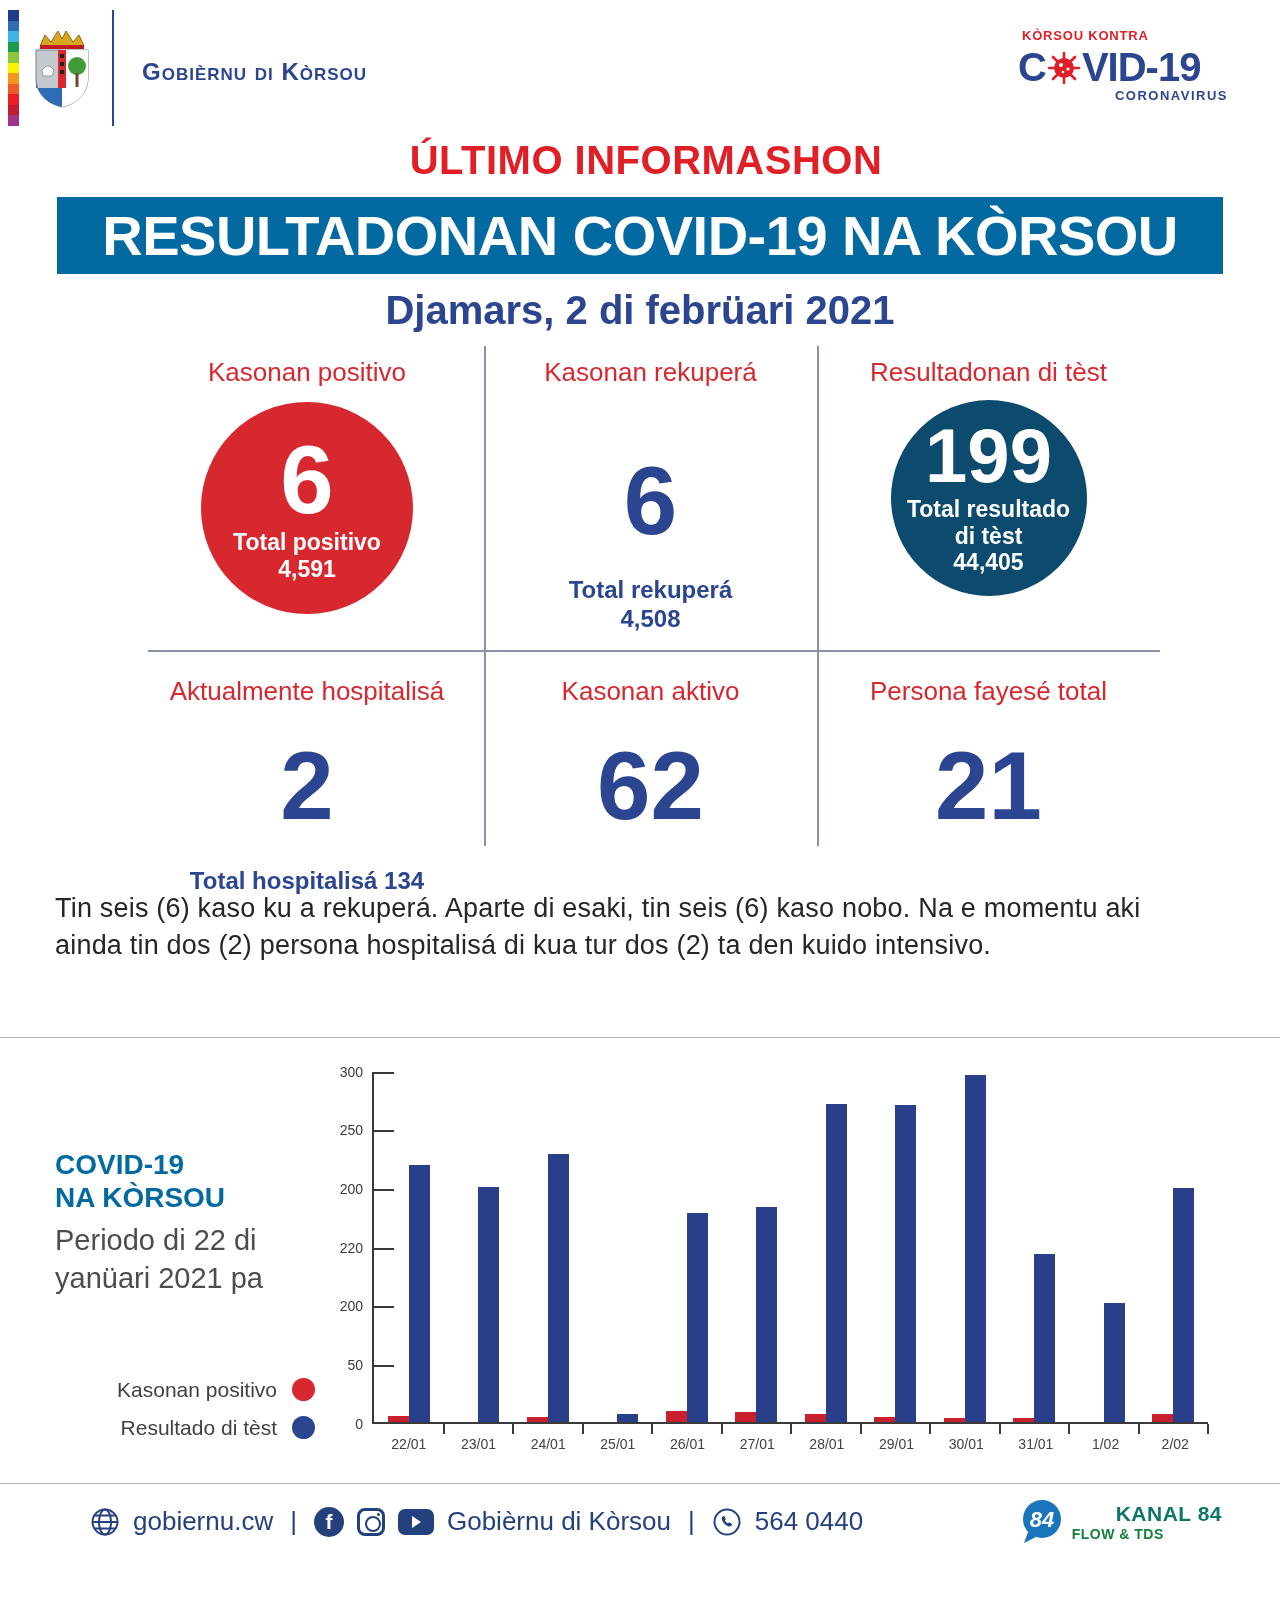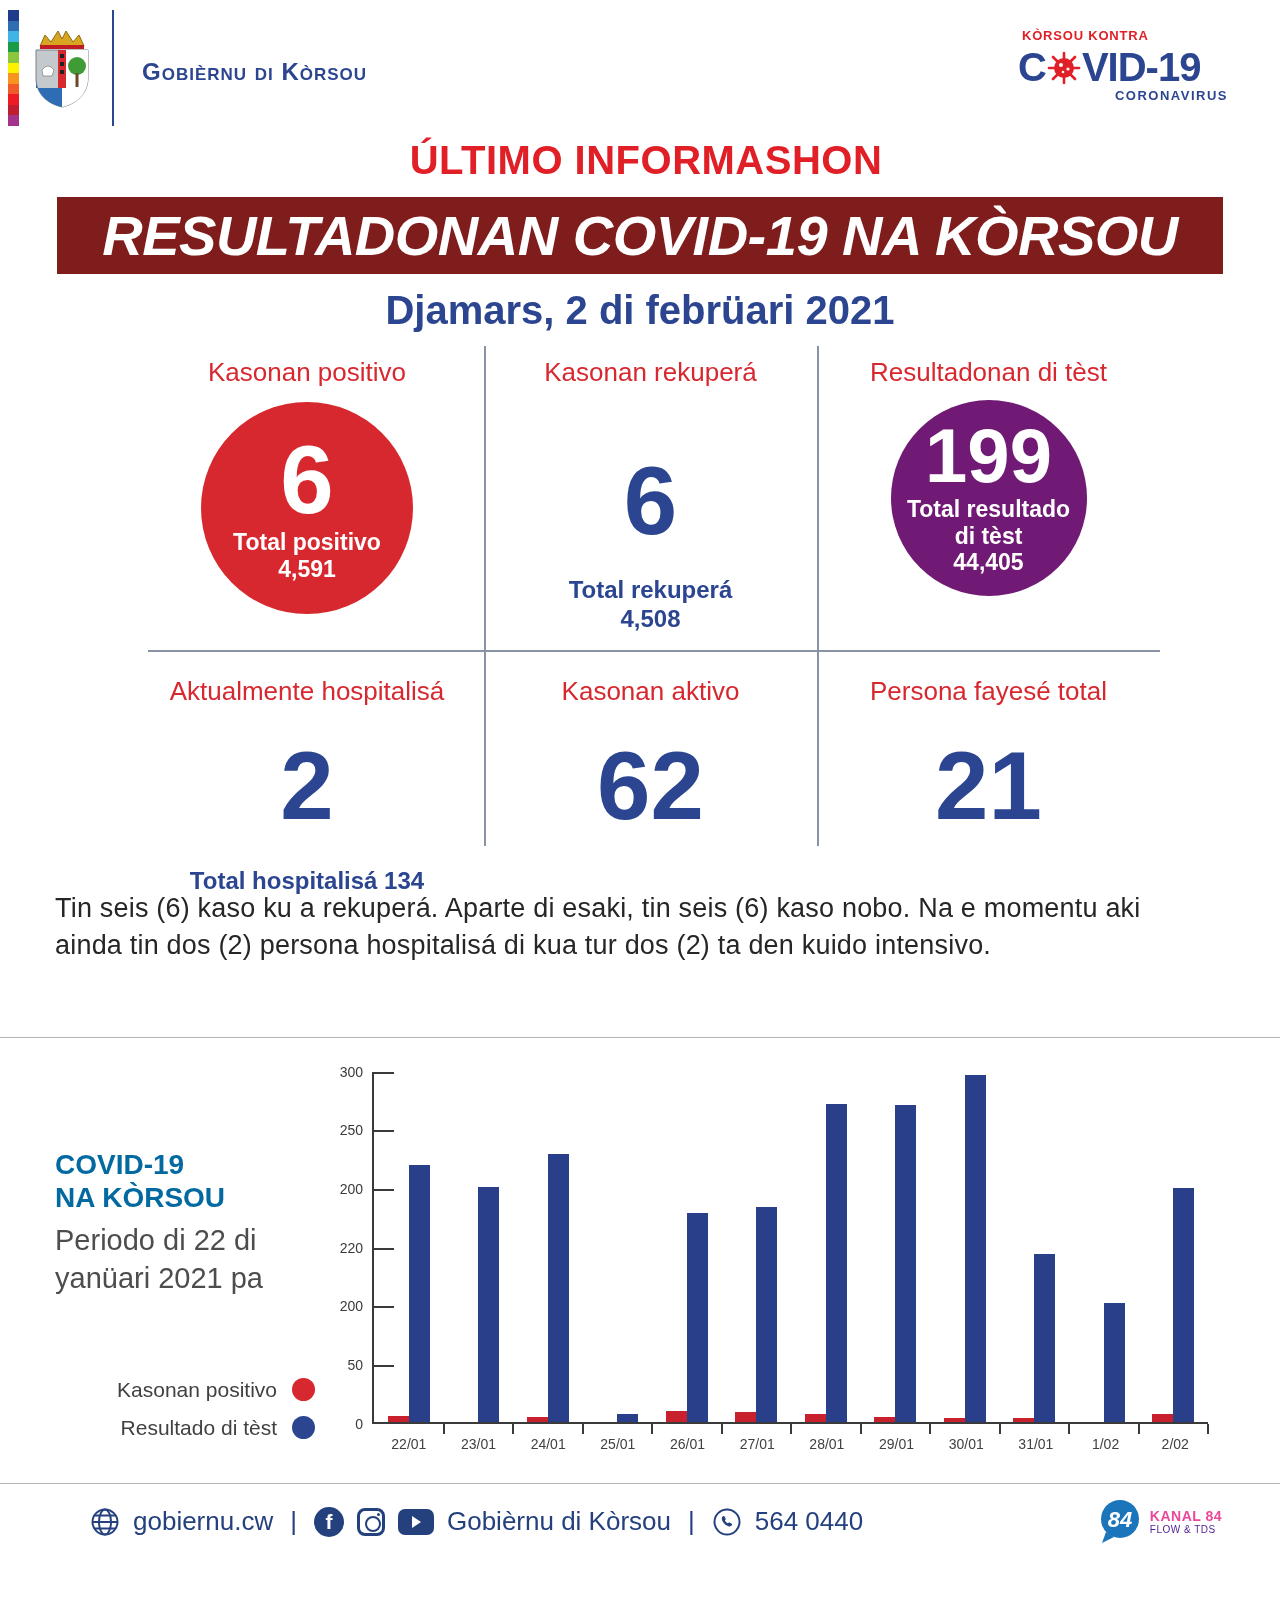--- a/index.html
+++ b/index.html
@@ -13,36 +13,36 @@
   .hdr-divider { position:absolute; left:112px; top:10px; width:2px; height:116px; background:#2b4590; }
   .org-name { position:absolute; left:142px; top:58px; font-variant:small-caps; font-weight:bold; font-size:24px; letter-spacing:1px; color:#2b4590; }
   .covid-logo { position:absolute; right:52px; top:28px; width:210px; }
   .covid-logo .kicker-red { color:#e01f26; font-weight:bold; font-size:13px; letter-spacing:.8px; margin-left:4px; }
   .covid-main { display:flex; align-items:center; margin-top:2px; }
   .covid-main .big { font-size:40px; font-weight:bold; color:#2b4590; letter-spacing:-1px; }
   .covid-sub { text-align:right; color:#2b4590; font-size:13px; letter-spacing:1.5px; font-weight:bold; margin-top:-2px; }
 
   
   .ultimo { text-align:center; color:#e01f26; font-size:40px; font-weight:bold; margin-top:8px; letter-spacing:.5px;padding-left:12px; }
-  .banner { margin:14px 57px 0 57px; height:77px; background:#7f1d1d; display:flex; align-items:center; justify-content:center;font-style:italic; }
+  .banner { margin:14px 57px 0 57px; height:77px; background:#0369a1; display:flex; align-items:center; justify-content:center; }
   .banner span { color:#ffffff; font-size:56px; font-weight:bold; letter-spacing:-.5px; }
   .date-line { text-align:center; color:#2b4590; font-size:40px; font-weight:bold; margin-top:14px; }
 
   
   .stats { position:relative; margin:10px 120px 0 130px; height:505px; }
   .stats .vline { position:absolute; top:3px; bottom:2px; width:2px; background:#8a93a6; }
   .stats .vline.v1 { left:354px; }
   .stats .vline.v2 { left:687px; }
   .stats .hline { position:absolute; top:307px; left:18px; right:0px; height:2px; background:#8a93a6; }
   .stats-grid { position:absolute; inset:0; display:grid; grid-template-columns:354px 333px 343px; grid-template-rows:307px 198px; }
   .cell { display:flex; flex-direction:column; align-items:center; }
   .stat-label { color:#d7282f; font-size:26px; margin-top:14px; }
   .circle { border-radius:50%; display:flex; flex-direction:column; align-items:center; justify-content:center; color:#fff; }
   .circle.red { width:212px; height:212px; background:#d7282f; margin-top:14px; }
-  .circle.blue { width:196px; height:196px; background:#701a75; margin-top:12px; }
+  .circle.blue { width:196px; height:196px; background:#0c4a6e; margin-top:12px; }
   .circle .num { font-size:96px; font-weight:bold; line-height:.95; }
   .circle.blue .num { font-size:76px; }
   .circle .tlabel { font-size:23px; font-weight:bold; margin-top:4px; line-height:1.15; }
   .circle .tvalue { font-size:23px; font-weight:bold; line-height:1.15; }
   .big-num { color:#2b4590; font-size:96px; font-weight:bold; }
   .cell .mt-big { margin-top:58px; }
   .cell .total-navy { color:#2b4590; font-size:24px; font-weight:bold; line-height:1.2; }
   .row2 .stat-label { margin-top:26px; }
   .row2 .big-num { margin-top:24px; }
   .row2 .total-navy { margin-top:26px; }
@@ -75,22 +75,22 @@
   .footer { height:76px; display:flex; align-items:center; justify-content:space-between; padding:0 58px 0 90px; }
   .footer-left { display:flex; align-items:center; gap:13px; color:#24417e; font-size:26px; }
   .footer-left .sep { color:#24417e; font-size:26px; margin:0 4px; }
   .icon-fb { width:30px; height:30px; border-radius:50%; background:#24417e; color:#fff; display:flex; align-items:center; justify-content:center; font-weight:bold; font-size:21px; }
   .icon-ig { width:28px; height:28px; border:3px solid #24417e; border-radius:8px; position:relative; }
   .icon-ig::before { content:""; position:absolute; left:5px; top:5px; width:12px; height:12px; border:2.5px solid #24417e; border-radius:50%; }
   .icon-ig::after { content:""; position:absolute; right:2px; top:2px; width:3px; height:3px; border-radius:50%; background:#24417e; }
   .icon-yt { width:36px; height:26px; border-radius:7px; background:#24417e; display:flex; align-items:center; justify-content:center; }
   .icon-yt::before { content:""; border-left:9px solid #fff; border-top:6px solid transparent; border-bottom:6px solid transparent; margin-left:2px; }
   .kanal { display:flex; align-items:center; gap:8px; }
-  .kanal-text .k1 { color:#ec4899; font-weight:bold; font-size:14px; letter-spacing:.5px; }
-  .kanal-text .k2 { color:#4c1d95; font-size:10px; letter-spacing:.5px; }
+  .kanal-text .k1 { color:#0f766e; font-weight:bold; font-size:21px; letter-spacing:.5px;margin-left:44px; }
+  .kanal-text .k2 { color:#15803d; font-size:14px; letter-spacing:.5px;font-weight:bold; }
 </style>
 </head>
 <body>
 
 <div class="header">
   <div class="rainbow">
     <div style="background:#1f3c8c"></div>
       <div style="background:#2e6db4"></div>
       <div style="background:#3eb5e5"></div>
     <div style="background:#199b48"></div>

